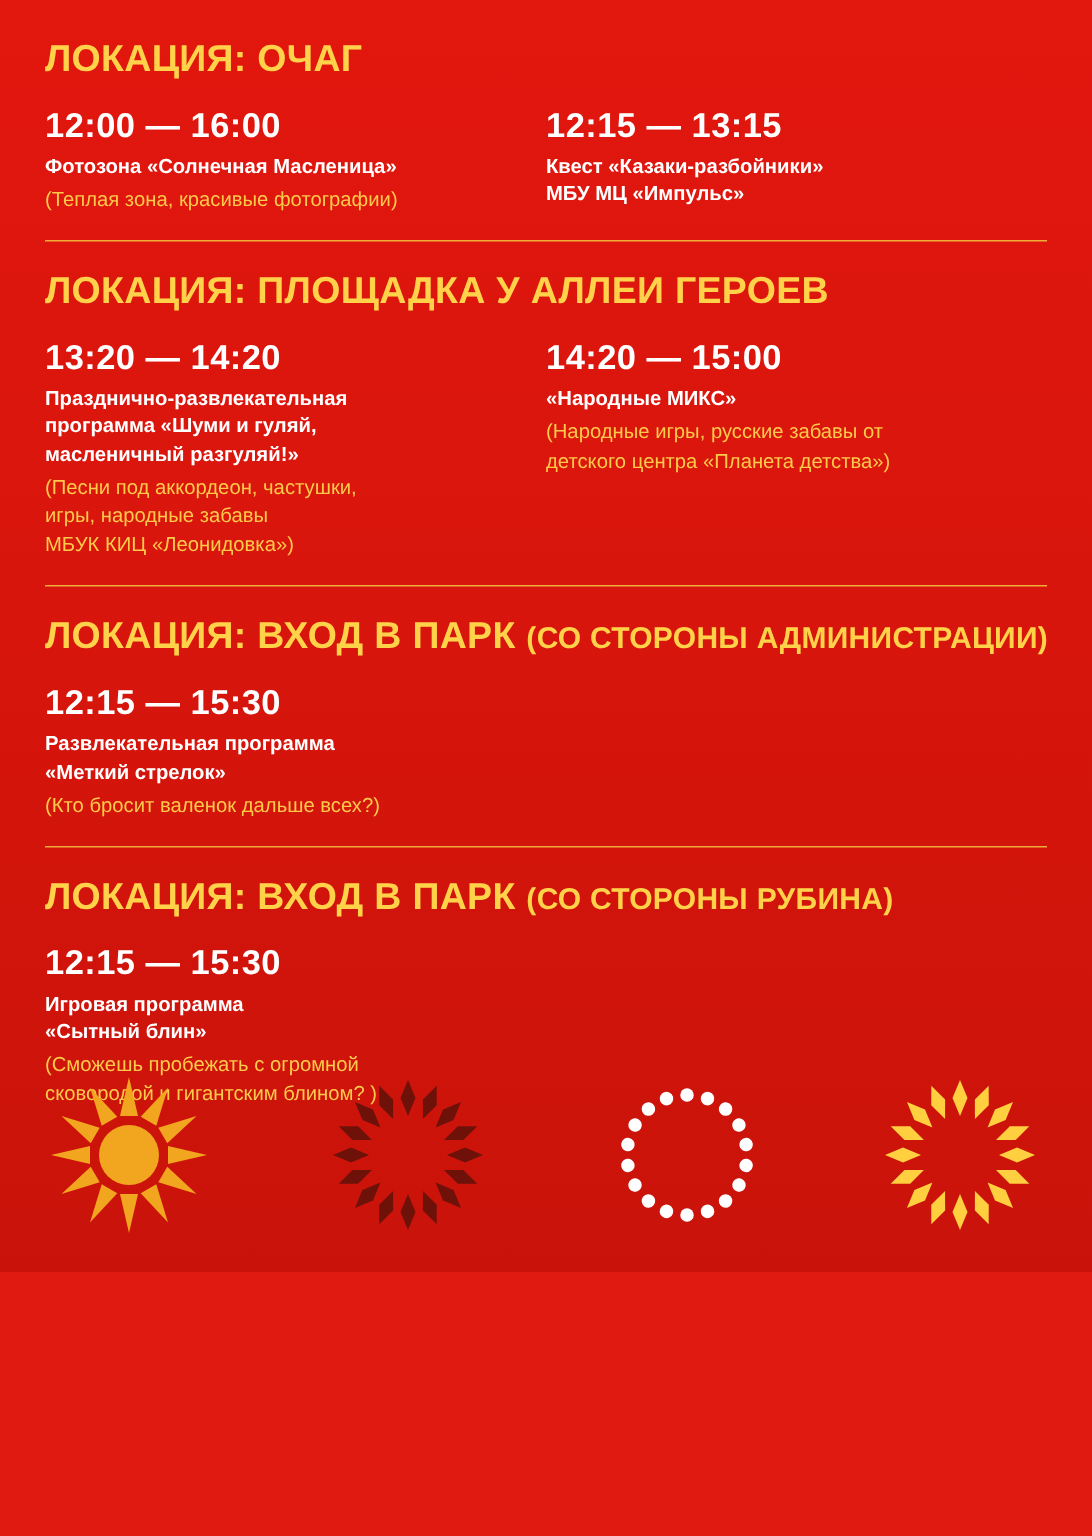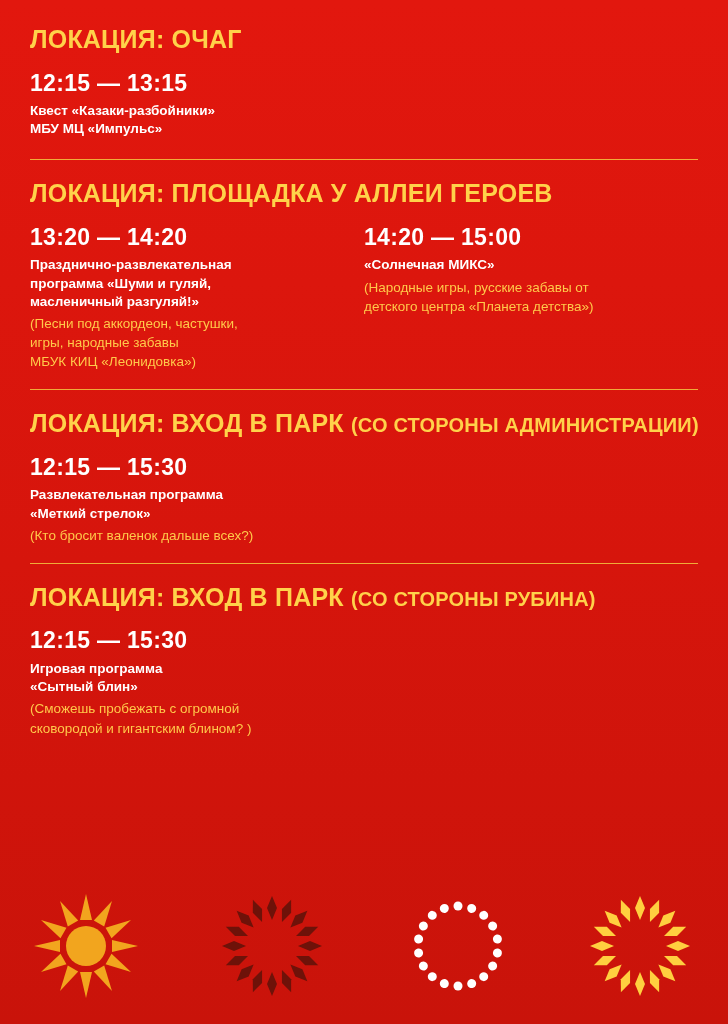--- a/index.html
+++ b/index.html
@@ -11,21 +11,21 @@
     width: 728px;
     height: 1024px;
     background: #e01a10;
     font-family: "Liberation Sans", sans-serif;
     overflow: hidden;
     position: relative;
   }
   .poster {
     position: relative;
     width: 728px;
-    height: 1024px;
+    height: 848px;
     background: linear-gradient(180deg, #e2170e 0%, #d6150c 55%, #c9130a 100%);
     padding: 0;
   }
   .content {
     padding: 26px 30px 0 30px;
   }
 
   
   .section { margin-bottom: 4px; }
 
@@ -104,20 +104,25 @@
 
 <div class="poster">
 
   <div class="content">
 
     <div class="section s1">
       <div class="sec-head">
         <span>ЛОКАЦИЯ: ОЧАГ</span>
       </div>
       <div class="cols">
+        <div class="col">
+          <div class="time">12:00 — 16:00</div>
+          <div class="title">Фотозона «Солнечная Масленица»</div>
+          <div class="note">(Теплая зона, красивые фотографии)</div>
+        </div>
         <div class="col right">
           <div class="time">12:15 — 13:15</div>
           <div class="title" style="white-space: pre-line;">Квест «Казаки-разбойники»
 МБУ МЦ «Импульс»</div>
         </div>
       </div>
     </div>
 
     <hr class="divider">
 
@@ -130,21 +135,21 @@
           <div class="time">13:20 — 14:20</div>
           <div class="title" style="white-space: pre-line;">Празднично-развлекательная
 программа «Шуми и гуляй,
 масленичный разгуляй!»</div>
           <div class="note" style="white-space: pre-line;">(Песни под аккордеон, частушки,
 игры, народные забавы
 МБУК КИЦ «Леонидовка»)</div>
         </div>
         <div class="col right">
           <div class="time">14:20 — 15:00</div>
-          <div class="title">«Солнечная МИКС»</div>
+          <div class="title">«Народные МИКС»</div>
           <div class="note" style="white-space: pre-line;">(Народные игры, русские забавы от
 детского центра «Планета детства»)</div>
         </div>
       </div>
     </div>
 
     <hr class="divider">
 
     <div class="section">
       <div class="sec-head">

